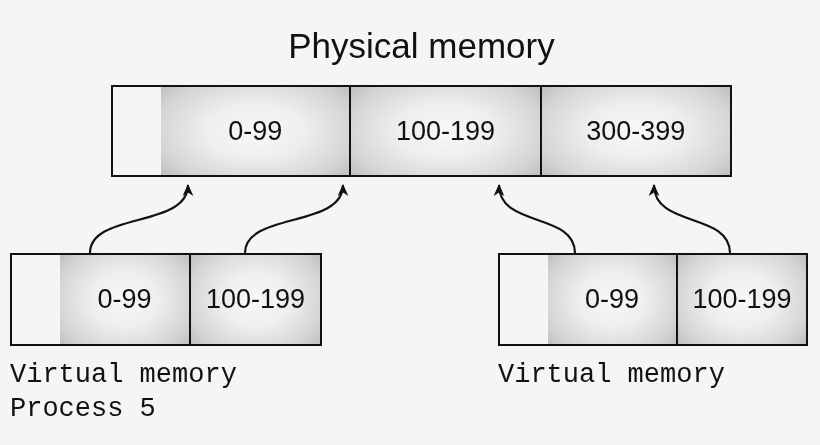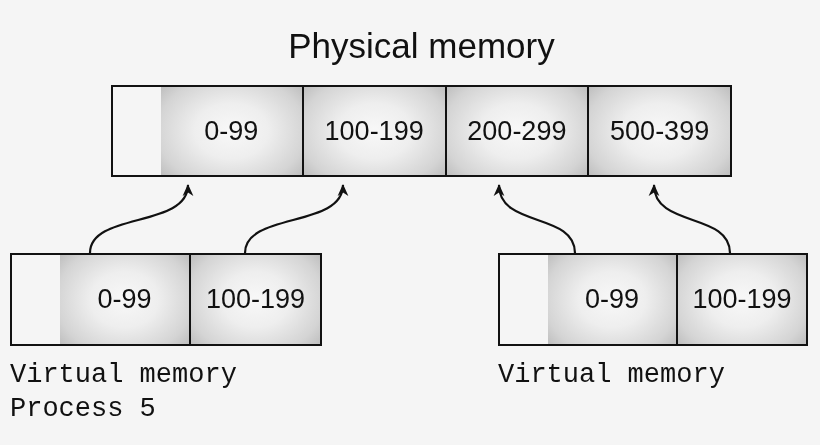--- a/index.html
+++ b/index.html
@@ -102,24 +102,21 @@
   <div class="diagram-title">Physical memory</div>
 
   <div class="mem-row physical">
     <div class="mem-cell">
       <span>0-99</span>
     </div>
     <div class="mem-cell">
       <span>100-199</span>
     </div>
     <div class="mem-cell">
-      <span>200-299</span>
-    </div>
-    <div class="mem-cell">
-      <span>500-399</span>
+      <span>300-399</span>
     </div>
   </div>
 
   <div class="mem-row proc1">
     <div class="mem-cell">
       <span>0-99</span>
     </div>
     <div class="mem-cell">
       <span>100-199</span>
     </div>

